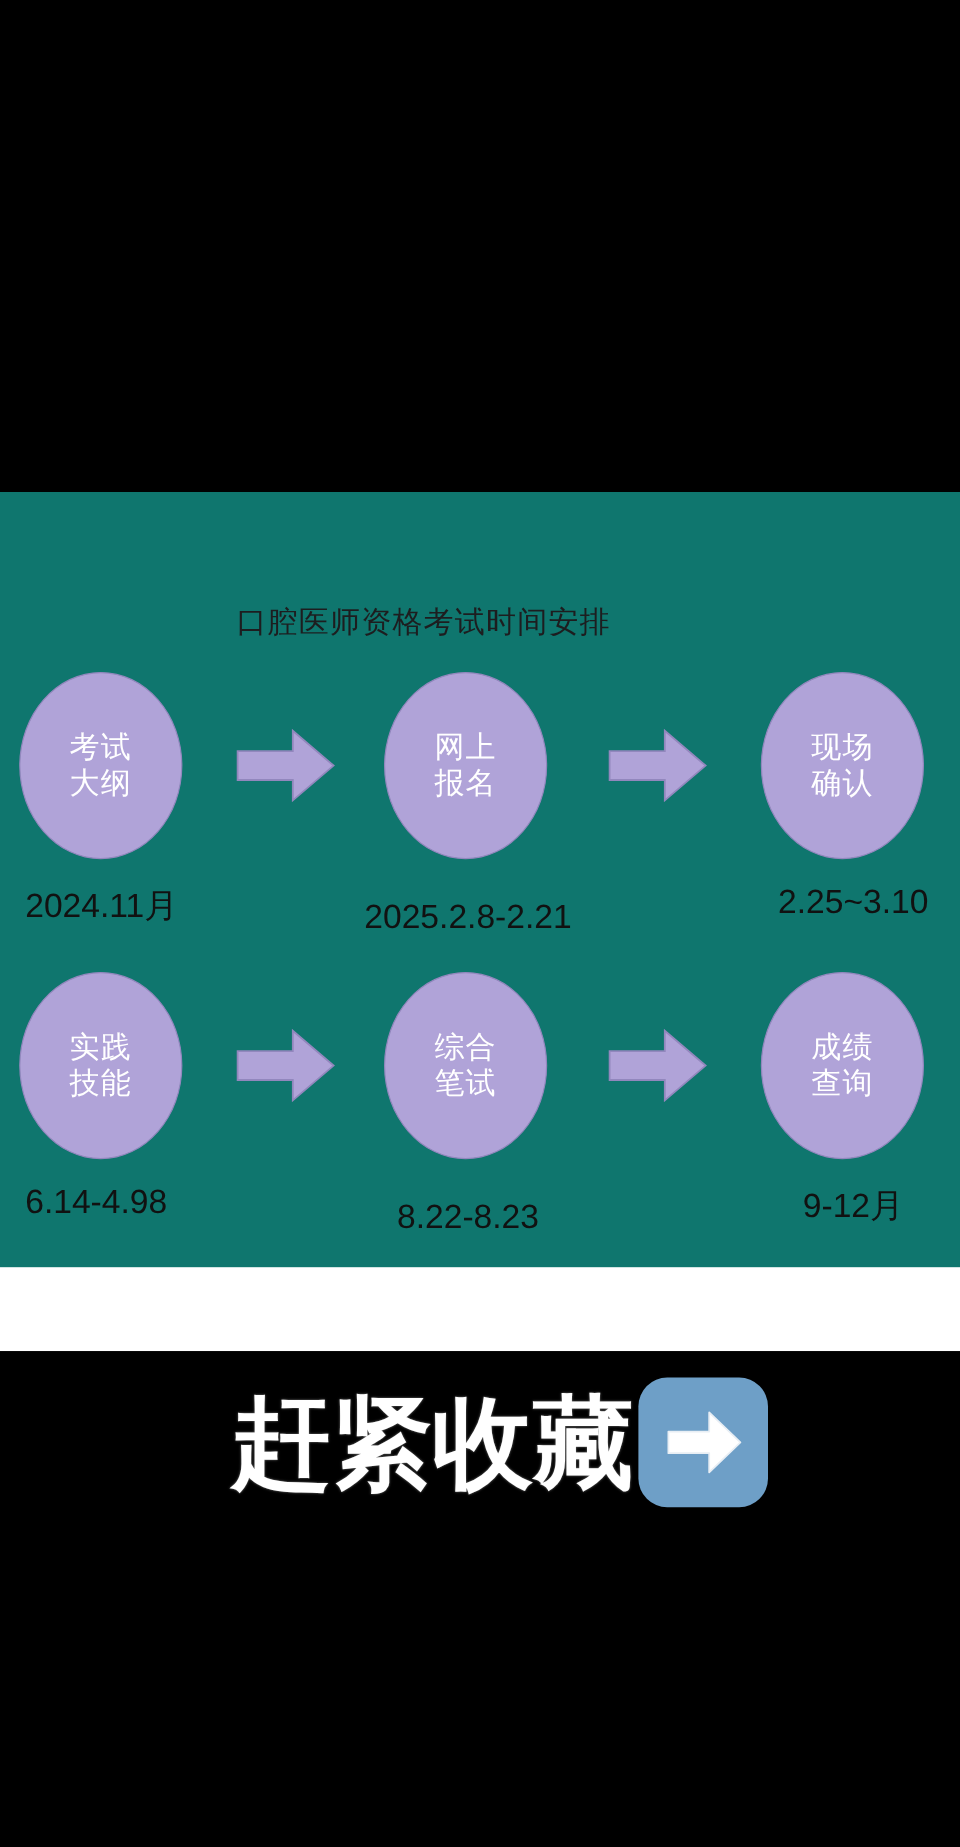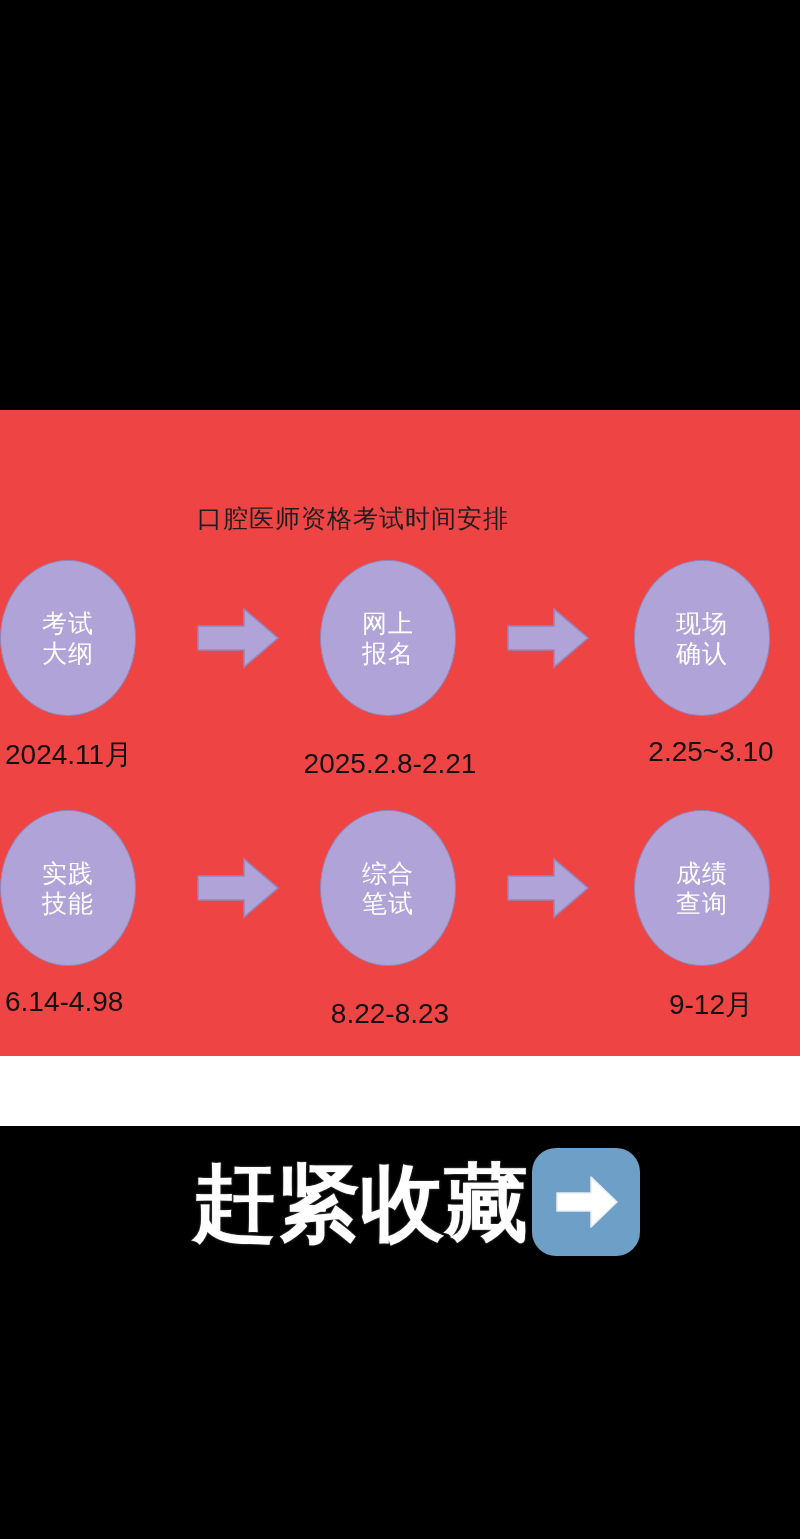--- a/index.html
+++ b/index.html
@@ -42,21 +42,21 @@
     transform: translateY(-2px);
   }
 
   
   .info-panel {
     position: absolute;
     left: 0;
     top: 410px;
     width: 800px;
     height: 648px;
-    background: #ef4444;
+    background: #0f766e;
   }
   .white-strip {
     position: absolute;
     left: 0;
     top: 1056px;
     width: 800px;
     height: 70px;
     background: #ffffff;
   }
 
@@ -82,21 +82,21 @@
   }
   .flow-row.row-1 { top: 150px; }
   .flow-row.row-2 { top: 400px; }
 
   .node {
     position: absolute;
     top: 0;
     width: 136px;
     height: 156px;
   }
-  .node.n0 { left: 0; }
+  .node.n0 { left: 16px; }
   .node.n1 { left: 320px; }
   .node.n2 { left: 634px; }
 
   .bubble {
     position: relative;
     width: 136px;
     height: 156px;
     border-radius: 50%;
     background: #b0a3d8;
     border: 1.5px solid #9287bd;

